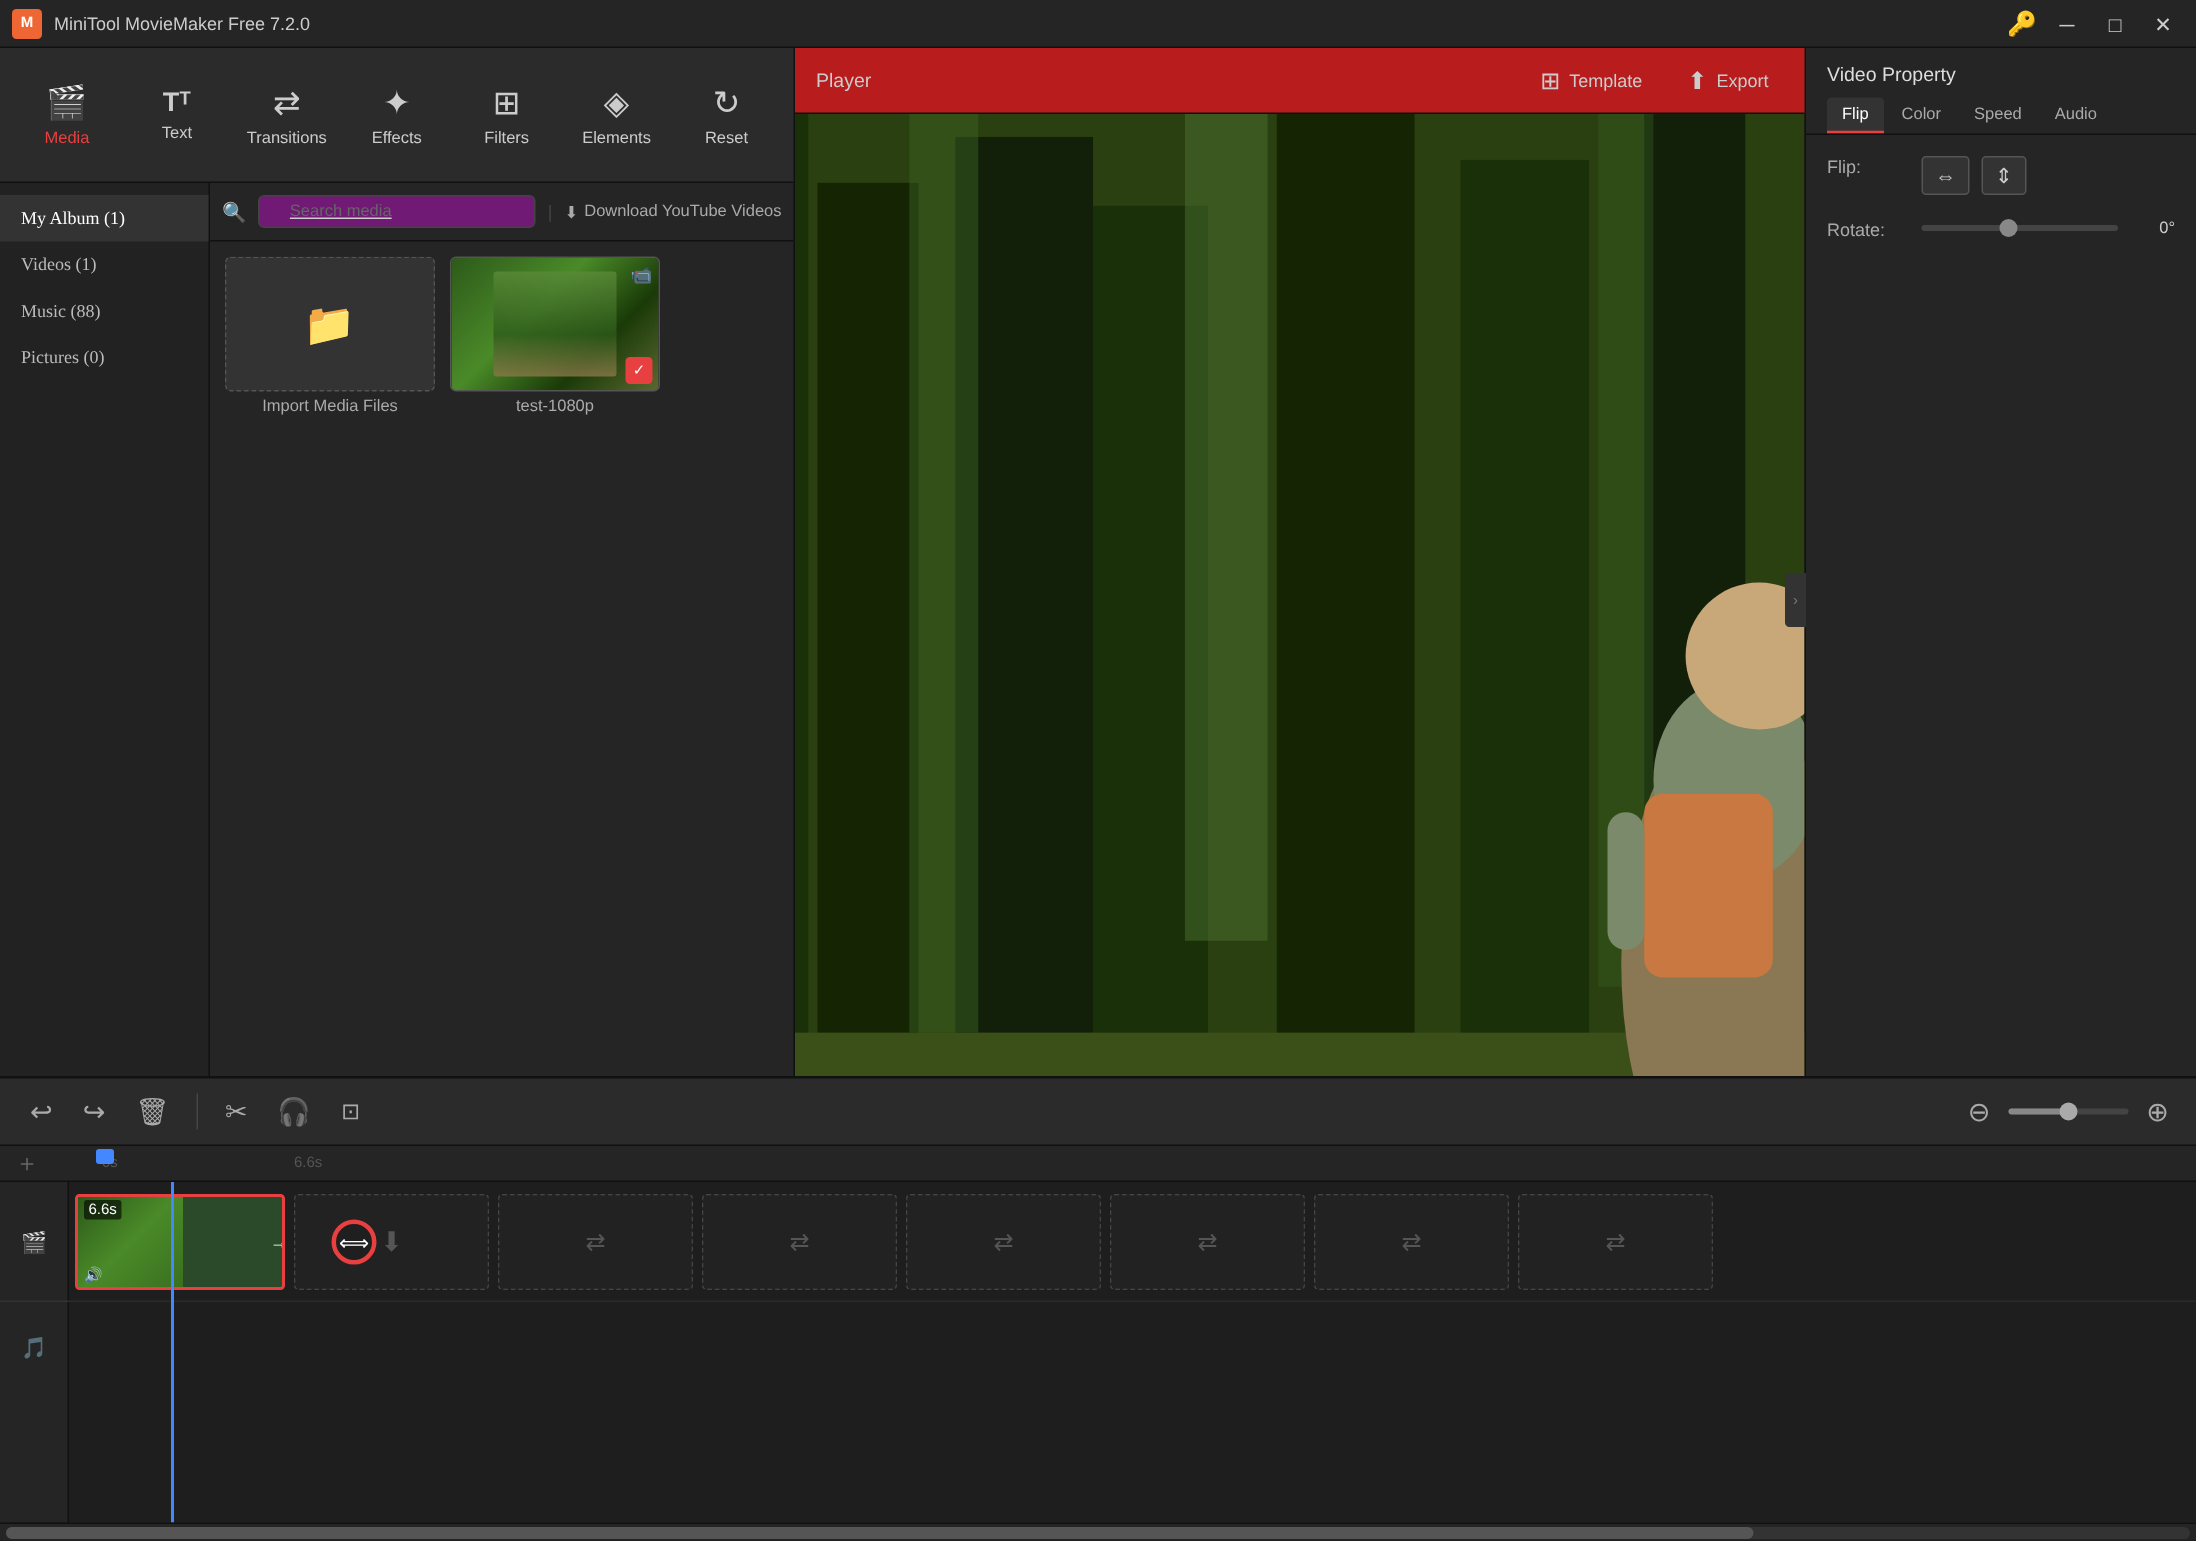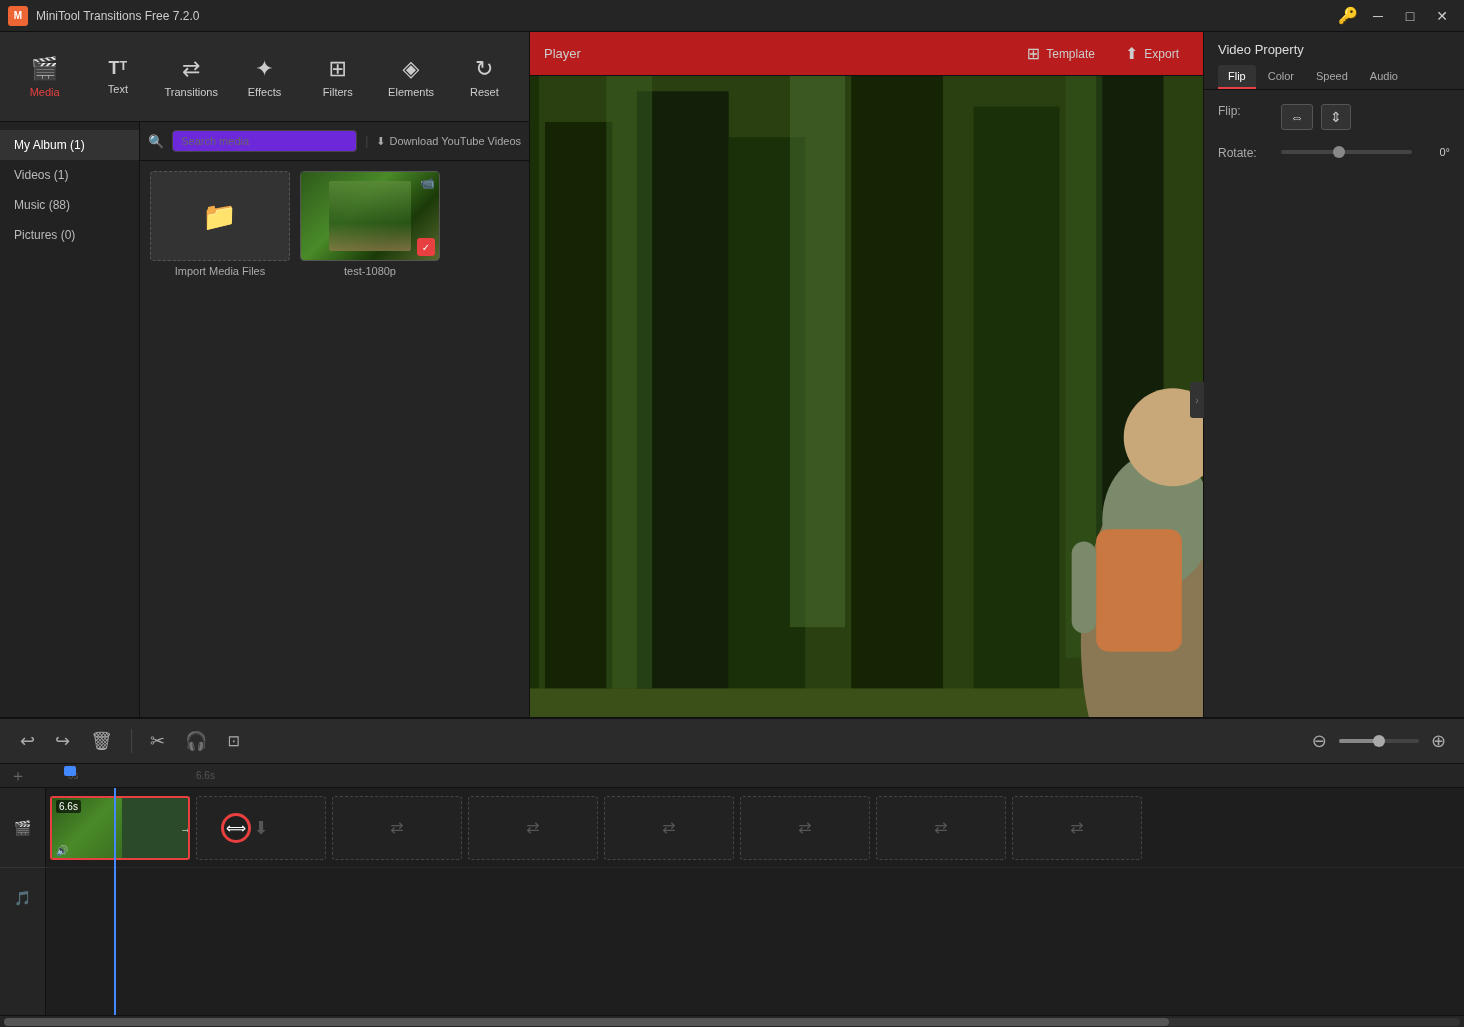--- a/index.html
+++ b/index.html
@@ -41,26 +41,26 @@
       display: flex; flex-direction: column; align-items: center; justify-content: center;
       width: 72px; height: 72px; background: transparent; border: none; color: #ccc;
       cursor: pointer; border-radius: 4px; gap: 4px; font-size: 11px;
     }
     .toolbar-btn.active { color: #e84040; }
     .toolbar-btn .tb-icon { font-size: 22px; }
 
     
     #media-area { display: flex; flex: 1; overflow: hidden; }
     #media-sidebar { width: 140px; background: #222; border-right: 1px solid #111; padding: 8px 0; }
-    .media-sidebar-item { padding: 8px 14px; cursor: pointer; color: #bbb; font-size: 12px; }
+    .media-sidebar-item { padding: 8px 14px; cursor: pointer; color: #bbb; font-size: 12px; font-family: Liberation Serif, serif; }
     .media-sidebar-item.active { color: #fff; background: #333; }
 
     #media-content { flex: 1; display: flex; flex-direction: column; background: #252525; }
     #media-search-bar { display: flex; align-items: center; padding: 8px; gap: 8px; border-bottom: 1px solid #111; }
-    #media-search-bar input { flex: 1; background: #6d28d9; border: 1px solid #444; border-radius: 4px; padding: 4px 8px; color: #ccc; font-size: 11px; }
+    #media-search-bar input { flex: 1; background: #701a75; border: 1px solid #444; border-radius: 4px; padding: 4px 20px; color: #ccc; font-size: 11px; text-decoration: underline; }
     #media-search-bar input::placeholder { color: #666; }
     .download-btn { display: flex; align-items: center; gap: 4px; background: transparent; border: none; color: #aaa; font-size: 11px; cursor: pointer; white-space: nowrap; }
 
     #media-grid { flex: 1; padding: 10px; display: flex; flex-wrap: wrap; gap: 10px; align-content: flex-start; overflow-y: auto; }
     .media-item { display: flex; flex-direction: column; align-items: center; gap: 4px; cursor: pointer; }
     .media-thumb {
       width: 140px; height: 90px; border-radius: 4px; display: flex; align-items: center; justify-content: center;
       background: #333; border: 1px dashed #555; color: #666; font-size: 24px; position: relative;
     }
     .media-thumb.has-video { background: #1a1a1a; overflow: hidden; border: 1px solid #555; }
@@ -196,21 +196,21 @@
     }
 
     
     #bottom-section { display: flex; flex-direction: column; height: 310px; border-top: 1px solid #111; }
   </style>
 </head>
 <body>
 
 <div id="titlebar">
   <div class="app-icon">M</div>
-  <span class="app-title">MiniTool Transitions Free 7.2.0</span>
+  <span class="app-title">MiniTool MovieMaker Free 7.2.0</span>
   <span class="key-icon">🔑</span>
   <div class="win-controls">
     <button class="win-btn">─</button>
     <button class="win-btn">□</button>
     <button class="win-btn close">✕</button>
   </div>
 </div>
 
 <div id="main">
 

